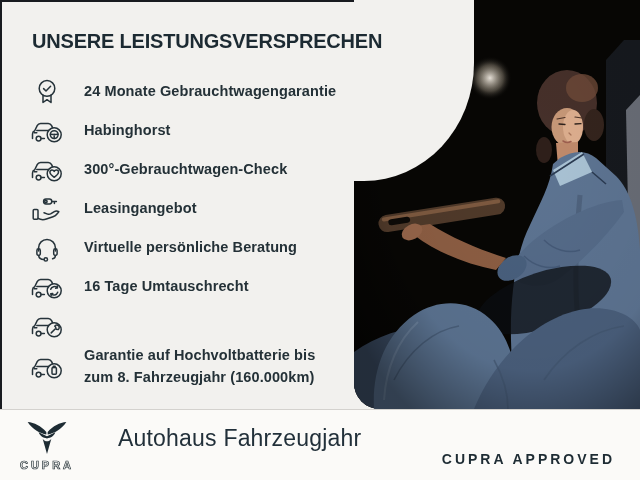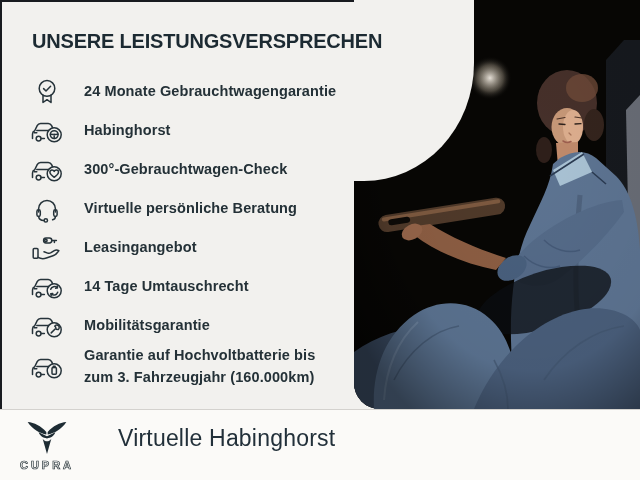--- a/index.html
+++ b/index.html
@@ -179,118 +179,118 @@
           </g>
           <circle class="badge" cx="24.2" cy="17.8" r="7"></circle>
           <path class="ic" d="M24.2 21.3 c-2.9 -1.9 -4.3 -3.5 -4.3 -5.2 c0 -1.2 1 -2.1 2.1 -2.1 c.9 0 1.7 .5 2.2 1.4 c.5 -.9 1.3 -1.4 2.2 -1.4 c1.1 0 2.1 .9 2.1 2.1 c0 1.7 -1.4 3.3 -4.3 5.2 z"></path>
         </svg>
       </span>
       <span class="p-label">300°-Gebrauchtwagen-Check</span>
     </div>
 
     <div class="promise-row">
       <span class="p-icon">
+        <svg width="32" height="30" viewBox="0 0 32 30">
+          <g class="ic">
+            <rect x="2.2" y="15.6" width="4.8" height="9.6" rx="1"></rect>
+            <path d="M7 24.4 c2.8 1.5 5.6 1.6 8.4 .6 l6.6 -2.3 c1.7 -.6 3.1 -1.6 4.2 -3 l1.6 -2 c-1.4 -.9 -3.1 -1 -4.5 -.1 l-3.3 2.1 c-1 .6 -2.2 .8 -3.3 .4 l-3.7 -1.3"></path>
+            <rect x="12.6" y="5" width="8.2" height="5" rx="2.4"></rect>
+            <circle cx="14.9" cy="7.5" r="1.2"></circle>
+            <path d="M20.8 7.5 h4.6 M23.4 7.5 v2"></path>
+          </g>
+        </svg>
+      </span>
+      <span class="p-label">Leasingangebot</span>
+    </div>
+
+    <div class="promise-row">
+      <span class="p-icon">
         <svg width="30" height="30" viewBox="0 0 30 30">
           <g class="ic">
             <path d="M6.6 18 v-3.2 a8.4 8.4 0 0 1 16.8 0 V18"></path>
             <rect x="4.9" y="15.8" width="3.4" height="6.6" rx="1.7"></rect>
             <rect x="21.7" y="15.8" width="3.4" height="6.6" rx="1.7"></rect>
             <path d="M6.6 22.4 c.3 2.6 2.6 4 5.2 4.1"></path>
             <circle cx="13.8" cy="26.4" r="1.7"></circle>
             <path d="M23.4 22.4 c0 1.8 -1.2 3 -2.8 3.4"></path>
           </g>
         </svg>
       </span>
       <span class="p-label">Virtuelle persönliche Beratung</span>
     </div>
 
     <div class="promise-row">
       <span class="p-icon">
-        <svg width="32" height="30" viewBox="0 0 32 30">
-          <g class="ic">
-            <rect x="2.2" y="15.6" width="4.8" height="9.6" rx="1"></rect>
-            <path d="M7 24.4 c2.8 1.5 5.6 1.6 8.4 .6 l6.6 -2.3 c1.7 -.6 3.1 -1.6 4.2 -3 l1.6 -2 c-1.4 -.9 -3.1 -1 -4.5 -.1 l-3.3 2.1 c-1 .6 -2.2 .8 -3.3 .4 l-3.7 -1.3"></path>
-            <rect x="12.6" y="5" width="8.2" height="5" rx="2.4"></rect>
-            <circle cx="14.9" cy="7.5" r="1.2"></circle>
-            <path d="M20.8 7.5 h4.6 M23.4 7.5 v2"></path>
-          </g>
-        </svg>
-      </span>
-      <span class="p-label">Leasingangebot</span>
-    </div>
-
-    <div class="promise-row">
-      <span class="p-icon">
         <svg width="34" height="28" viewBox="0 0 34 28">
           <g class="ic">
             <path d="M2.5 21.5 v-4.6 c0 -1.5 .8 -2.6 2.2 -3.1 l2.5 -5.2 c.7 -1.4 1.9 -2.1 3.4 -2.1 h7.6 c1.5 0 2.7 .7 3.4 2.1 l2.5 5.2 c1.4 .5 2.2 1.6 2.2 3.1 v4.6"></path>
             <path d="M6.8 13.6 h13 M4.2 15.8 h2.6 M11.2 21.5 h3.2"></path>
             <circle cx="8.6" cy="21.6" r="2.4"></circle>
           </g>
           <circle class="badge" cx="24.2" cy="17.8" r="7"></circle>
           <g class="ic" stroke-width="1.3">
             <path d="M20.7 16.3 a4 4 0 0 1 6.6 -1.6"></path>
             <path d="M27.2 12.9 l.3 1.9 -1.9 .4"></path>
             <path d="M27.7 19.3 a4 4 0 0 1 -6.6 1.6"></path>
             <path d="M21.2 22.7 l-.3 -1.9 1.9 -.4"></path>
           </g>
         </svg>
       </span>
-      <span class="p-label">14 Tage Umtauschrecht</span>
+      <span class="p-label">16 Tage Umtauschrecht</span>
     </div>
 
     <div class="promise-row">
       <span class="p-icon">
         <svg width="34" height="28" viewBox="0 0 34 28">
           <g class="ic">
             <path d="M2.5 21.5 v-4.6 c0 -1.5 .8 -2.6 2.2 -3.1 l2.5 -5.2 c.7 -1.4 1.9 -2.1 3.4 -2.1 h7.6 c1.5 0 2.7 .7 3.4 2.1 l2.5 5.2 c1.4 .5 2.2 1.6 2.2 3.1 v4.6"></path>
             <path d="M6.8 13.6 h13 M4.2 15.8 h2.6 M11.2 21.5 h3.2"></path>
             <circle cx="8.6" cy="21.6" r="2.4"></circle>
           </g>
           <circle class="badge" cx="24.2" cy="17.8" r="7"></circle>
           <g class="ic" stroke-width="1.3">
             <path d="M21.2 20.9 l3.9 -3.9"></path>
             <path d="M24.7 14.1 a2.5 2.5 0 1 1 3.5 3.5 l-2.1 -.4 -.5 -2.1 z"></path>
           </g>
         </svg>
       </span>
-      <span class="p-label">Mobilitätsgarantie</span>
     </div>
 
     <div class="promise-row">
       <span class="p-icon">
         <svg width="34" height="28" viewBox="0 0 34 28">
           <g class="ic">
             <path d="M2.5 21.5 v-4.6 c0 -1.5 .8 -2.6 2.2 -3.1 l2.5 -5.2 c.7 -1.4 1.9 -2.1 3.4 -2.1 h7.6 c1.5 0 2.7 .7 3.4 2.1 l2.5 5.2 c1.4 .5 2.2 1.6 2.2 3.1 v4.6"></path>
             <path d="M6.8 13.6 h13 M4.2 15.8 h2.6 M11.2 21.5 h3.2"></path>
             <circle cx="8.6" cy="21.6" r="2.4"></circle>
           </g>
           <circle class="badge" cx="24.2" cy="17.8" r="7"></circle>
           <g class="ic" stroke-width="1.3">
             <rect x="22" y="14.6" width="4.4" height="6.6" rx="0.9"></rect>
             <path d="M23.3 14.6 v-1.4 h1.8 v1.4"></path>
           </g>
         </svg>
       </span>
       <span class="p-label">Garantie auf Hochvoltbatterie bis
-zum 3. Fahrzeugjahr (160.000km)</span>
+zum 8. Fahrzeugjahr (160.000km)</span>
     </div>
 
   </div>
 
   <div class="footer">
     <div class="brand">
       <svg class="brand-glyph" width="40" height="38" viewBox="0 0 60 50">
         <g fill="#1d2b33">
           <path d="M29 16 C21 7 11 2 1 1 C4 6 9 11 15 14.5 C19 17 24 18.8 29 19.6 Z"></path>
           <path d="M31 16 C39 7 49 2 59 1 C56 6 51 11 45 14.5 C41 17 36 18.8 31 19.6 Z"></path>
           <path d="M17.5 16.5 L30 22.5 L42.5 16.5 C41 21.5 36 25.2 30 25.6 C24 25.2 19 21.5 17.5 16.5 Z"></path>
           <path d="M23.5 26 L30 49 L36.5 26 C34.5 28.6 32.3 29.8 30 29.8 C27.7 29.8 25.5 28.6 23.5 26 Z"></path>
         </g>
       </svg>
       <svg class="brand-word" width="70" height="13" viewBox="0 0 70 13">
         <text x="35" y="10.5" text-anchor="middle" font-family="Liberation Sans, sans-serif" font-size="11" font-weight="bold" letter-spacing="3" fill="none" stroke="#243137" stroke-width="0.7">CUPRA</text>
       </svg>
     </div>
-    <div class="dealer-name">Virtuelle Habinghorst</div>
+    <div class="dealer-name">Autohaus Fahrzeugjahr</div>
+    <div class="approved">CUPRA APPROVED</div>
   </div>
 
 </div>
 
 </body></html>

